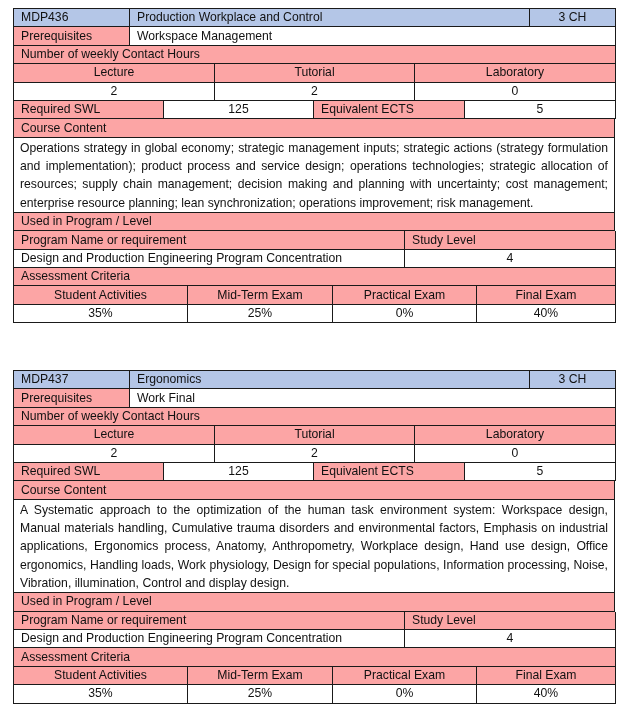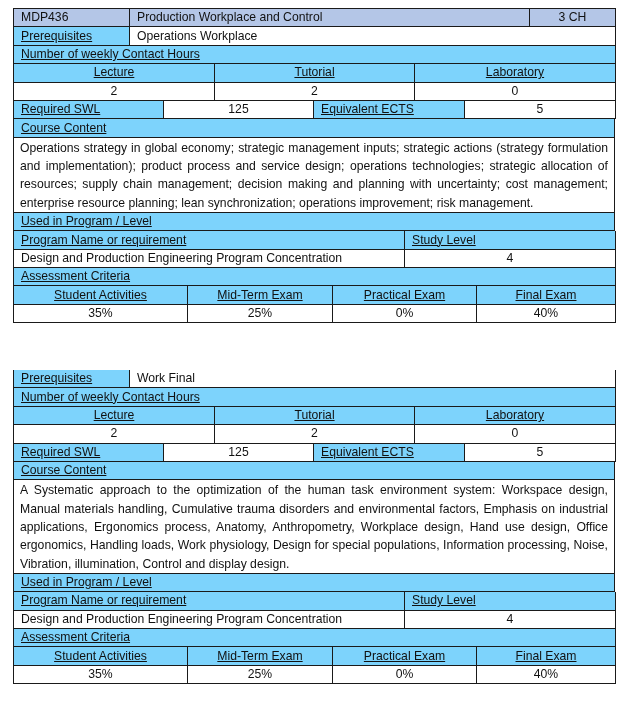--- a/index.html
+++ b/index.html
@@ -3,21 +3,21 @@
 <meta charset="utf-8">
 <style>
   html, body { margin:0; padding:0; background:#ffffff; }
   body { width:624px; height:711px; position:relative; font-family:"Liberation Sans", sans-serif; font-size:12.2px; color:#111; }
   .course { position:absolute; left:13px; width:498px; }
   .c1 { top:8px; }
   .c2 { top:370px; }
   table { border-collapse:collapse; width:602px; table-layout:fixed; }
   td { border:1px solid #1a1a1a; padding:0 7px; height:17.4px; line-height:17px; white-space:nowrap; overflow:hidden; vertical-align:middle; }
   .blue { background:#b4c6e7; }
-  .green { background:#7dd3fc;text-decoration:underline; }
+  .green { background:#fca5a5; }
   .white { background:#ffffff; }
   .ctr { text-align:center;margin-top:20px; }
   .content td { white-space:normal; line-height:18.3px; text-align:justify; padding:1px 6px 0 6px; height:auto; }
 </style>
 </head>
 <body>
 
 <div class="course c1">
 
   <table>
@@ -35,21 +35,21 @@
   </tbody>
     </table>
   <table>
     <colgroup>
         <col style="width:116px">
         <col style="width:486px">
       </colgroup>
     <tbody>
         <tr style="border-top:none">
       <td class="green" style="border-top:none">Prerequisites</td>
-      <td class="white" style="border-top:none">Operations Workplace</td>
+      <td class="white" style="border-top:none">Workspace Management</td>
     </tr>
     <tr>
       <td class="green" colspan="2">Number of weekly Contact Hours</td>
     </tr>
   </tbody>
     </table>
   <table>
     <colgroup>
         <col style="width:201px">
         <col style="width:200px">
@@ -137,20 +137,34 @@
       <td class="white ctr">40%</td>
     </tr>
   </tbody>
     </table>
 </div>
 
 <div class="course c2">
   <table>
     <colgroup>
         <col style="width:116px">
+        <col style="width:400px">
+        <col style="width:86px">
+      </colgroup>
+    <tbody>
+        <tr>
+      <td class="blue">MDP437</td>
+      <td class="blue">Ergonomics</td>
+      <td class="blue ctr">3 CH</td>
+    </tr>
+  </tbody>
+    </table>
+  <table>
+    <colgroup>
+        <col style="width:116px">
         <col style="width:486px">
       </colgroup>
     <tbody>
         <tr>
       <td class="green" style="border-top:none">Prerequisites</td>
       <td class="white" style="border-top:none">Work Final</td>
     </tr>
     <tr>
       <td class="green" colspan="2">Number of weekly Contact Hours</td>
     </tr>

